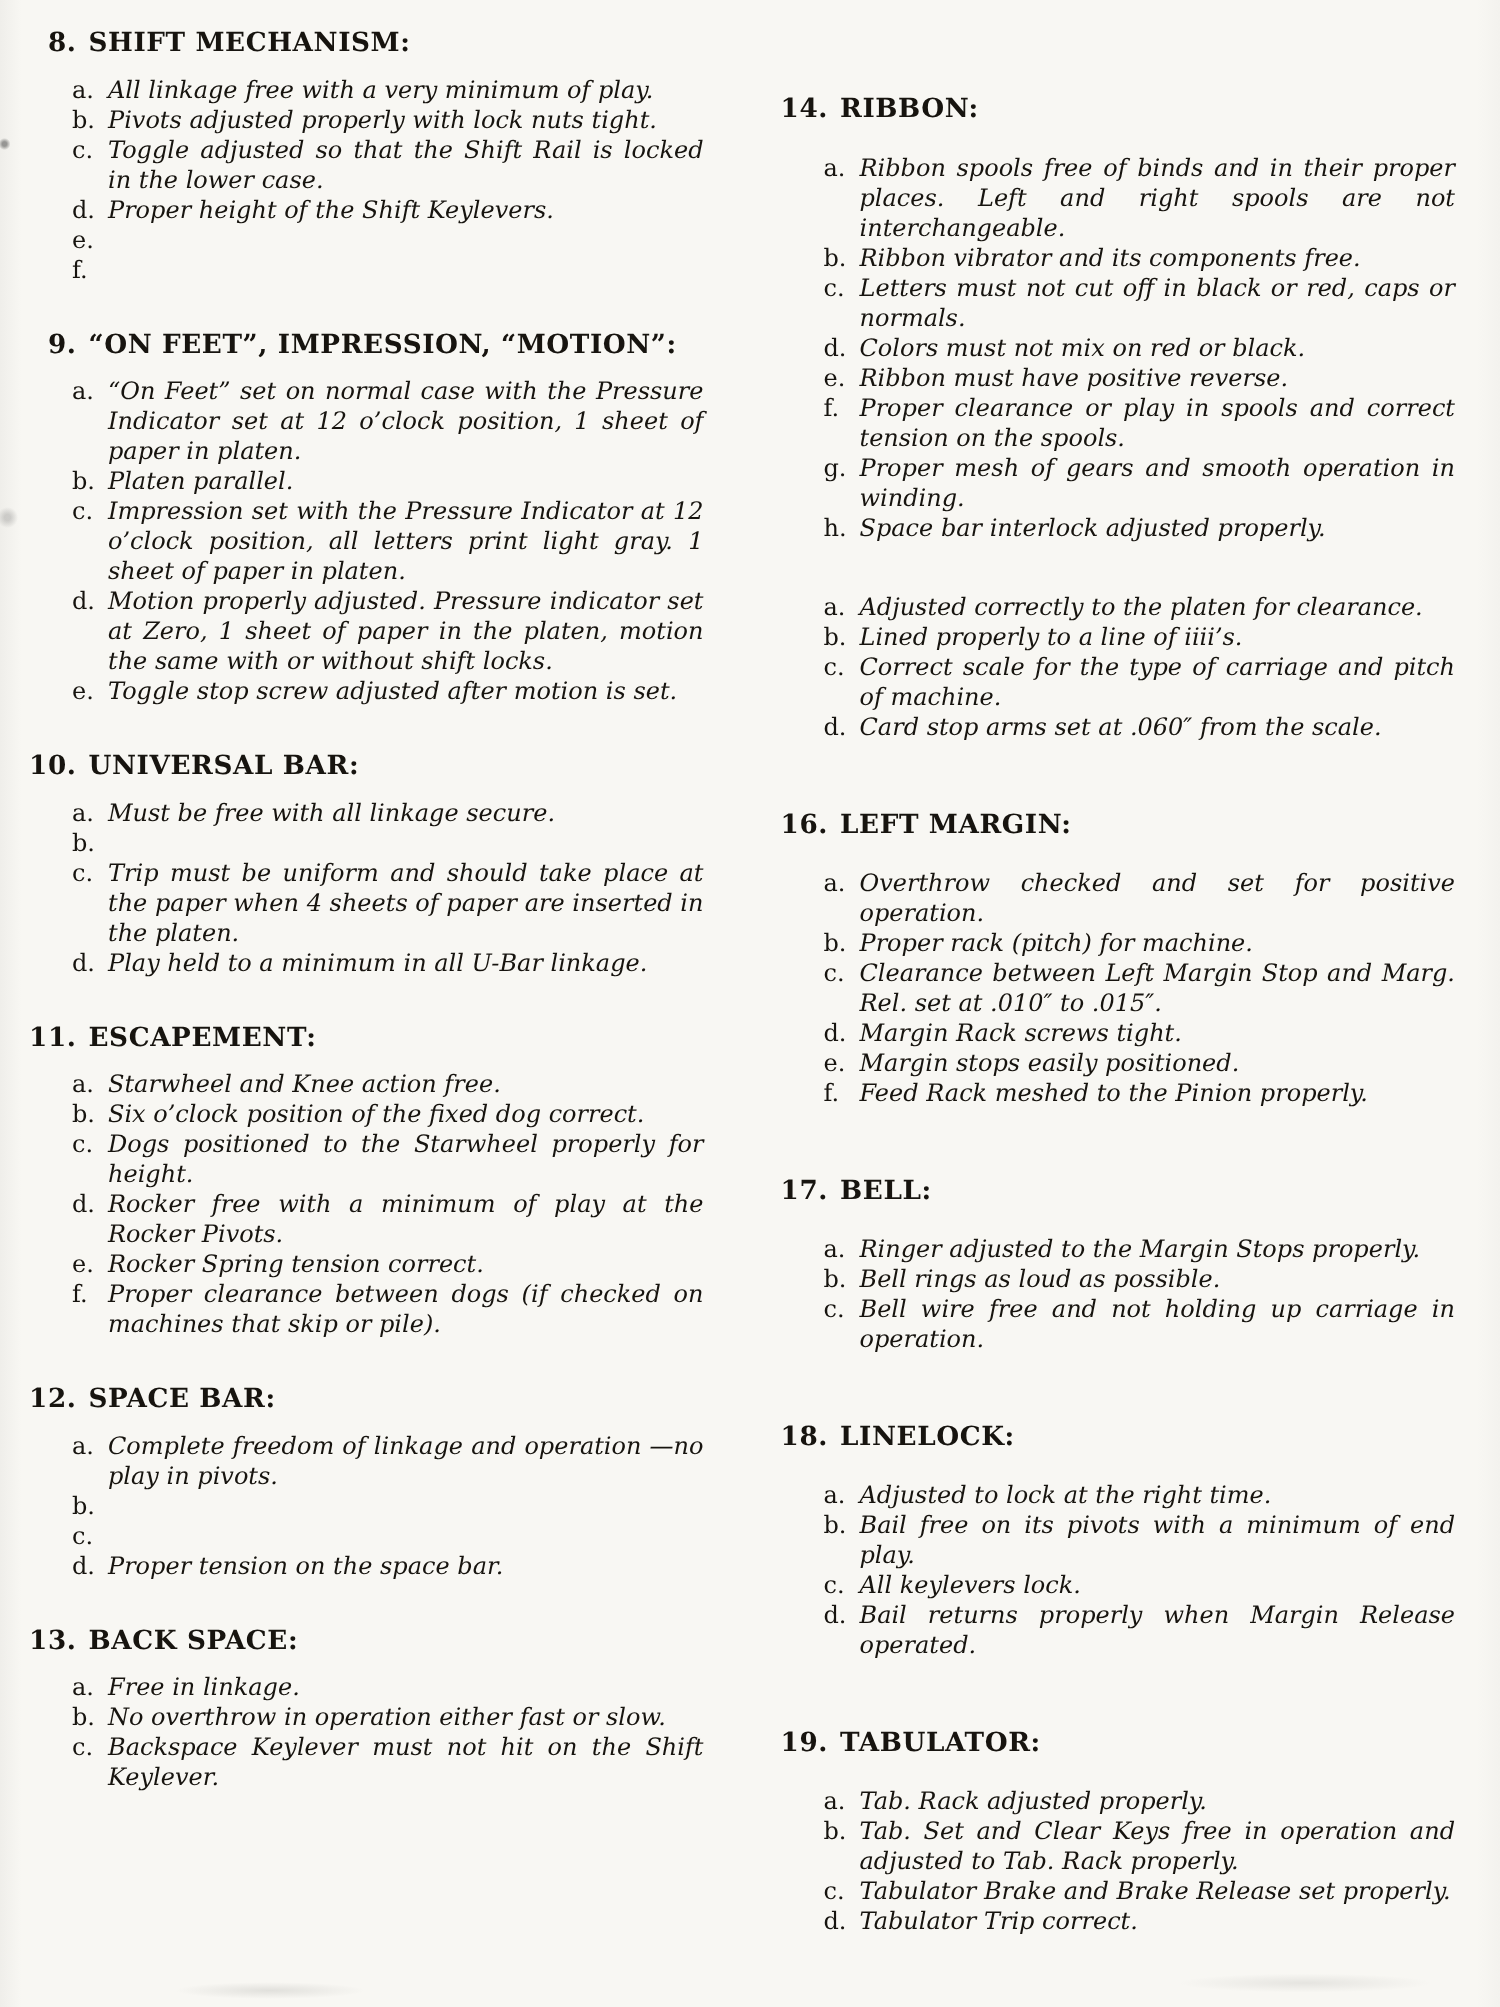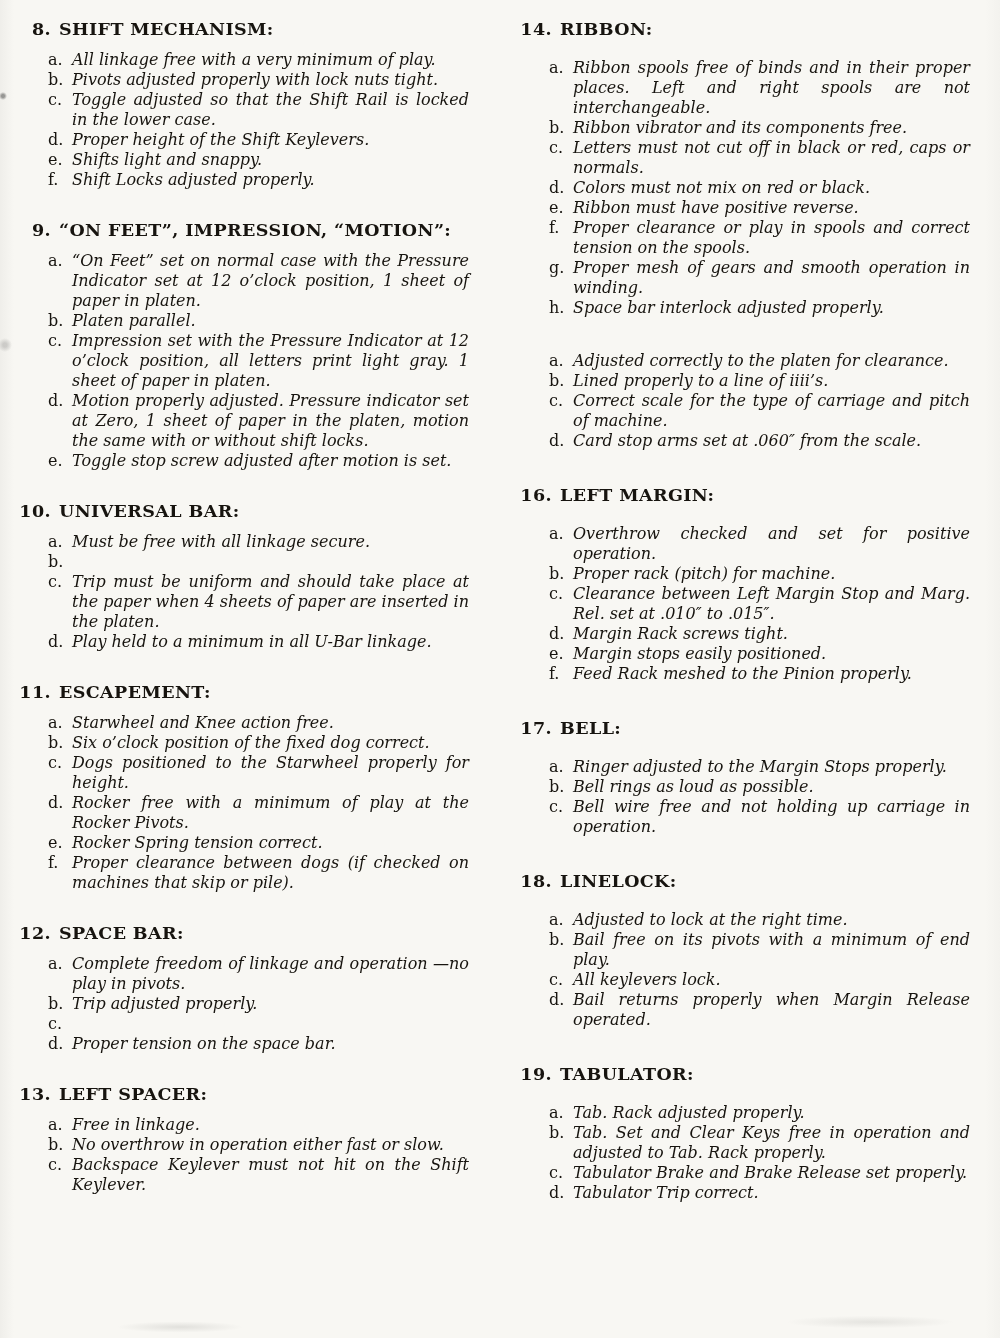--- a/index.html
+++ b/index.html
@@ -37,21 +37,21 @@
   .section { margin-bottom: 29px; }
   .column-right .section { margin-bottom: 33px; }
   .section-heading {
     display: flex;
     font-weight: bold;
     font-size: 17.5px;
     line-height: 23px;
     letter-spacing: 0.4px;
     margin-bottom: 9px;
   }
-  .column-right .section-heading { margin-bottom: 17px; }
+  .column-right .section-heading { margin-bottom: 17px; margin-top: 44px; }
   .sec-num {
     flex: none;
     width: 37px;
     text-align: right;
     font-weight: bold;
   }
   .sec-title { margin-left: 8px; }
   .item { display: flex; }
   .item-letter {
     flex: none;
@@ -86,25 +86,23 @@
           <div class="item">
             <span class="item-letter">c.</span>
             <div class="item-text">Toggle adjusted so that the Shift Rail is locked in the lower case.</div>
           </div>
           <div class="item">
             <span class="item-letter">d.</span>
             <div class="item-text">Proper height of the Shift Keylevers.</div>
           </div>
           <div class="item">
             <span class="item-letter">e.</span>
-            <div class="item-text">Shifts light and snappy.</div>
           </div>
           <div class="item">
             <span class="item-letter">f.</span>
-            <div class="item-text">Shift Locks adjusted properly.</div>
           </div>
         </section>
         <section class="section">
           <div class="section-heading">
             <span class="sec-num">9.</span>
             <span class="sec-title">“ON FEET”, IMPRESSION, “MOTION”:</span>
           </div>
           <div class="item">
             <span class="item-letter">a.</span>
             <div class="item-text">“On Feet” set on normal case with the Pressure Indicator set at 12 o’clock position, 1 sheet of paper in platen.</div>
@@ -181,34 +179,33 @@
           <div class="section-heading">
             <span class="sec-num">12.</span>
             <span class="sec-title">SPACE BAR:</span>
           </div>
           <div class="item">
             <span class="item-letter">a.</span>
             <div class="item-text">Complete freedom of linkage and operation —no play in pivots.</div>
           </div>
           <div class="item">
             <span class="item-letter">b.</span>
-            <div class="item-text">Trip adjusted properly.</div>
           </div>
           <div class="item">
             <span class="item-letter">c.</span>
           </div>
           <div class="item">
             <span class="item-letter">d.</span>
             <div class="item-text">Proper tension on the space bar.</div>
           </div>
         </section>
         <section class="section">
           <div class="section-heading">
             <span class="sec-num">13.</span>
-            <span class="sec-title">LEFT SPACER:</span>
+            <span class="sec-title">BACK SPACE:</span>
           </div>
           <div class="item">
             <span class="item-letter">a.</span>
             <div class="item-text">Free in linkage.</div>
           </div>
           <div class="item">
             <span class="item-letter">b.</span>
             <div class="item-text">No overthrow in operation either fast or slow.</div>
           </div>
           <div class="item">

